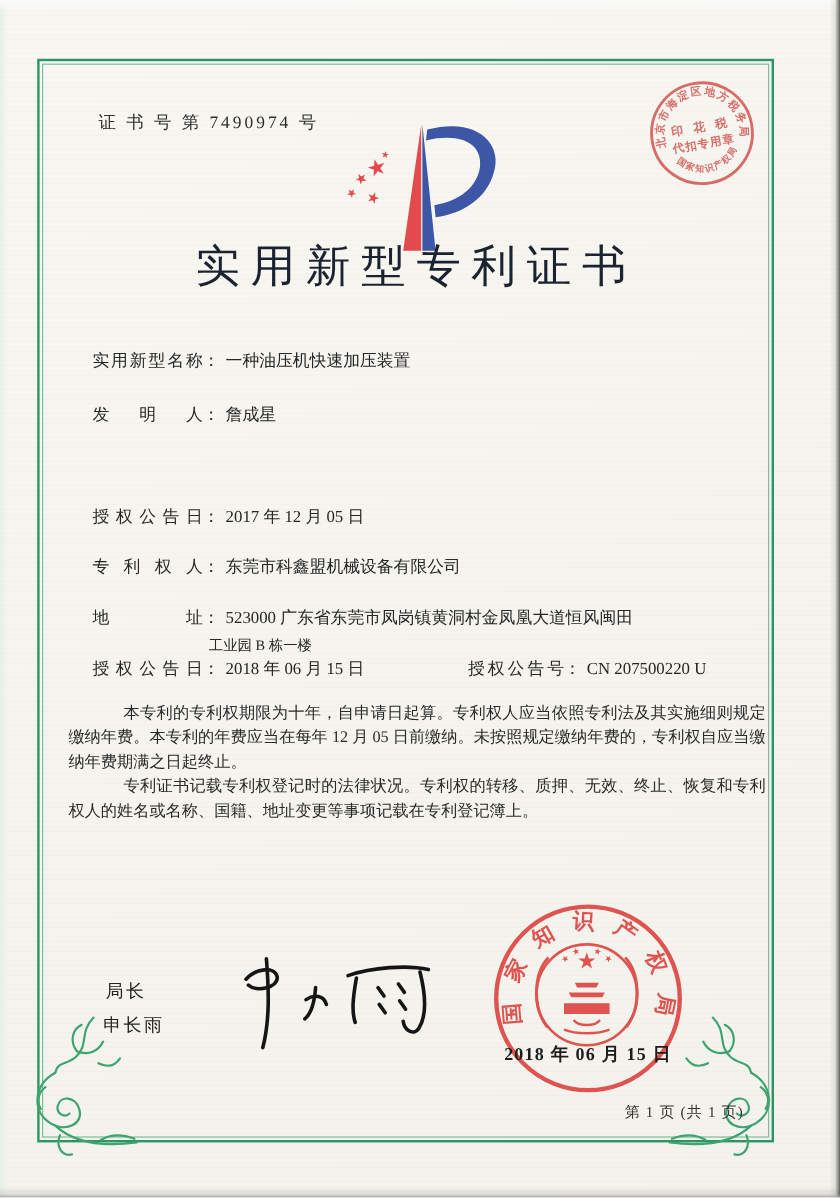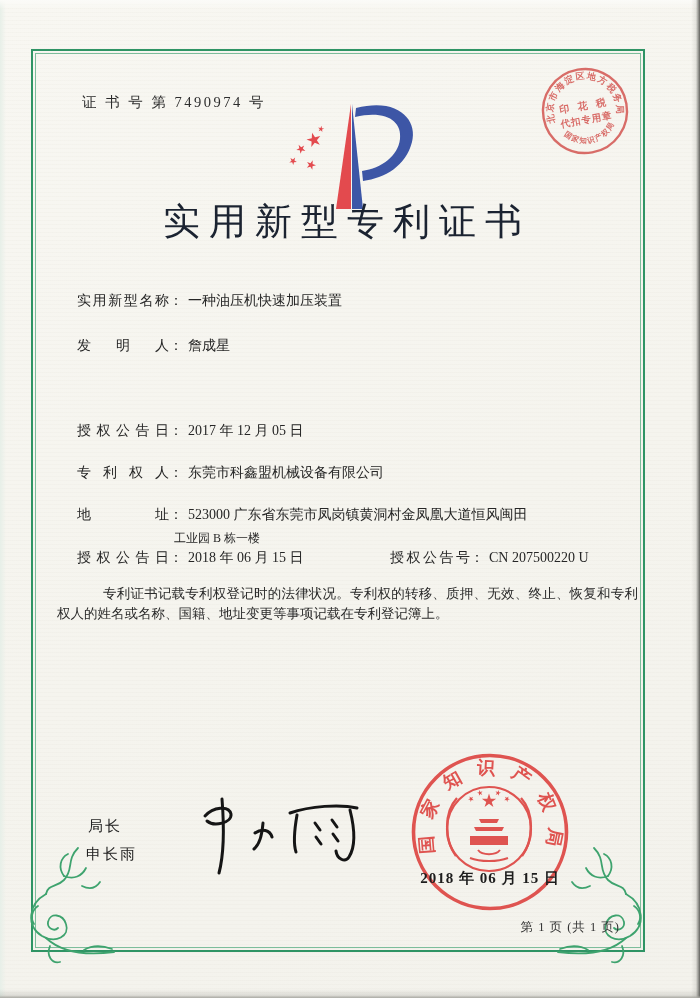--- a/index.html
+++ b/index.html
@@ -117,20 +117,21 @@
   </div>
   <div class="addr2">工业园 B 栋一楼</div>
   <div class="frow" style="top:549px">
     <span class="lbl">授权公告日</span><span>：</span><span class="val">2018 年 06 月 15 日</span>
   </div>
   <div class="frow" style="left:390px;top:549px">
     <span class="lbl" style="width:80px">授权公告号</span><span>：</span><span class="val">CN 207500220 U</span>
   </div>
 
   <div class="body-text">
+    <p>本专利的专利权期限为十年，自申请日起算。专利权人应当依照专利法及其实施细则规定缴纳年费。本专利的年费应当在每年 12 月 05 日前缴纳。未按照规定缴纳年费的，专利权自应当缴纳年费期满之日起终止。</p>
     <p>专利证书记载专利权登记时的法律状况。专利权的转移、质押、无效、终止、恢复和专利权人的姓名或名称、国籍、地址变更等事项记载在专利登记簿上。</p>
   </div>
 
   <div class="director">局长</div>
   <div class="director-name">申长雨</div>
 
   <svg style="left:185px;top:790px" width="185" height="95" viewBox="185 790 185 95">
     <g fill="none" stroke="#151515" stroke-width="3" stroke-linecap="round">
       <path d="M205,816 C213,807 229,805 231,814 C232,823 214,827 207,821"></path>
       <path d="M222,799 C224,824 225,850 219,873"></path>

